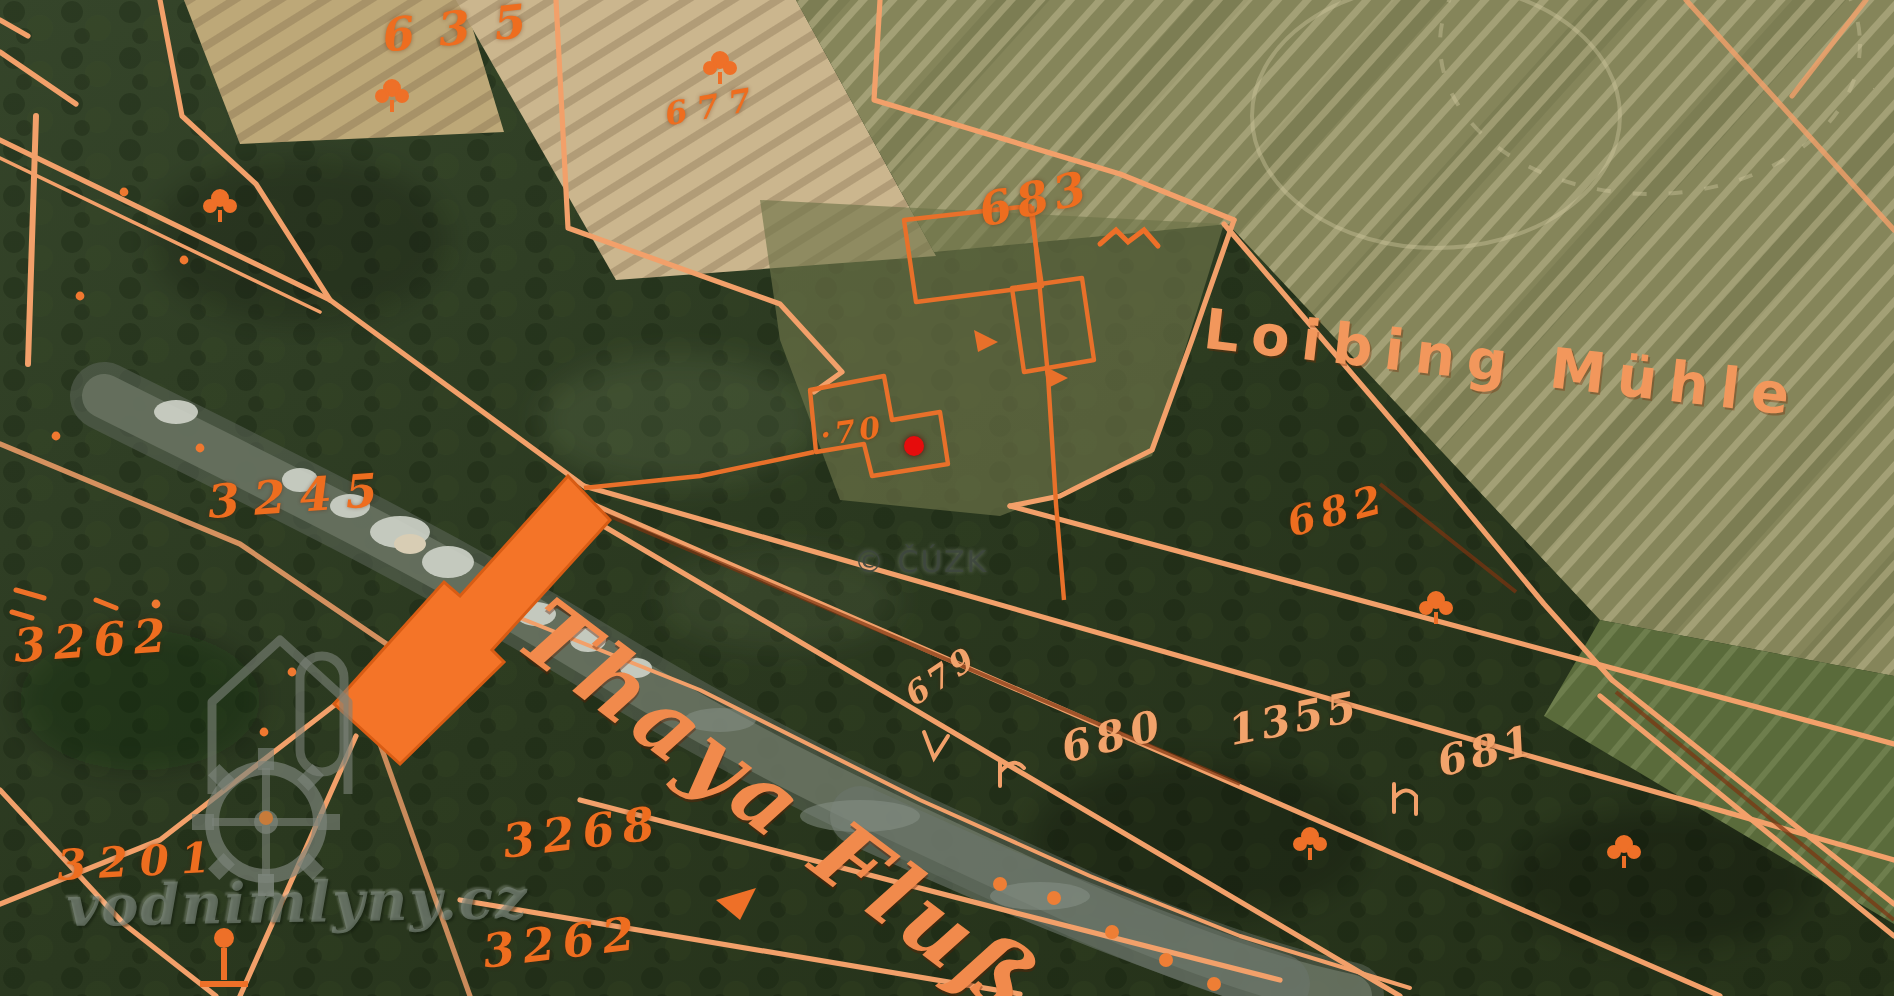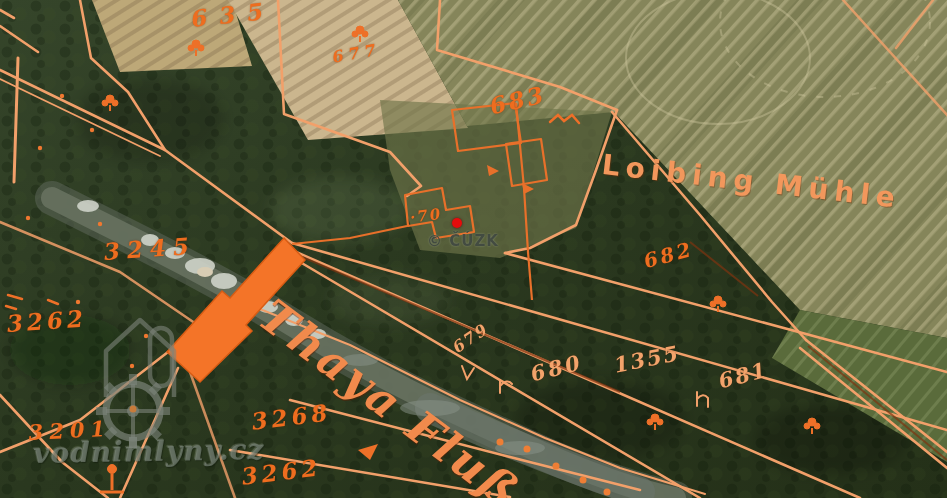--- a/index.html
+++ b/index.html
@@ -8,22 +8,22 @@
   .stage svg{position:absolute;left:0;top:0;}
   
   .lbl{position:absolute;transform-origin:0 0;white-space:nowrap;
        font-family:"DejaVu Serif",serif;font-style:italic;font-weight:bold;
        color:#ee6d1f;text-shadow:0 0 2px rgba(90,30,0,.45);z-index:30;}
   .lbl.pale{color:#f2a36b;}
   .lbl.title{font-family:"DejaVu Sans",sans-serif;font-style:normal;
        color:#f2975c;text-shadow:1px 1px 0 rgba(120,40,0,.35);}
   .lbl.river{color:#f18a4c;text-shadow:1px 1px 0 rgba(100,30,0,.4);
        transform:skewX(-6deg);}
-  .lbl.cuzk{font-family:"DejaVu Sans",sans-serif;font-style:normal;font-weight:bold;
-       color:rgba(62,70,62,.92);text-shadow:0 0 2px rgba(225,230,220,.35);}
+  .lbl.cuzk{font-family:"DejaVu Sans",sans-serif;font-style:normal;font-weight:normal;
+       color:rgba(62,70,62,.92);text-shadow:0 0 2px rgba(225,230,220,.35);margin-top:40px;}
   .lbl.site{color:rgba(128,138,128,.62);
        text-shadow:1px 1px 1px rgba(15,25,10,.45),-1px -1px 1px rgba(235,240,230,.22);}
   .marker{position:absolute;width:10px;height:10px;border-radius:50%;
        background:#e60c0c;box-shadow:0 0 3px rgba(80,0,0,.8);z-index:40;}
 </style>
 </head>
 <body>
 
 <div class="stage">
 

